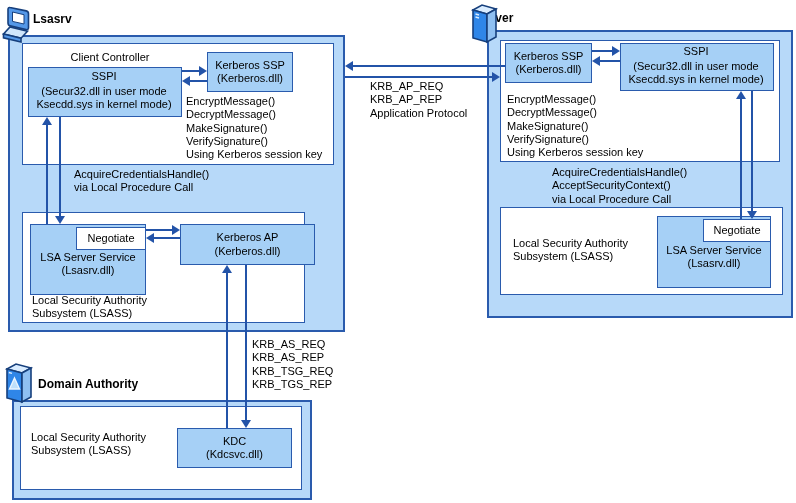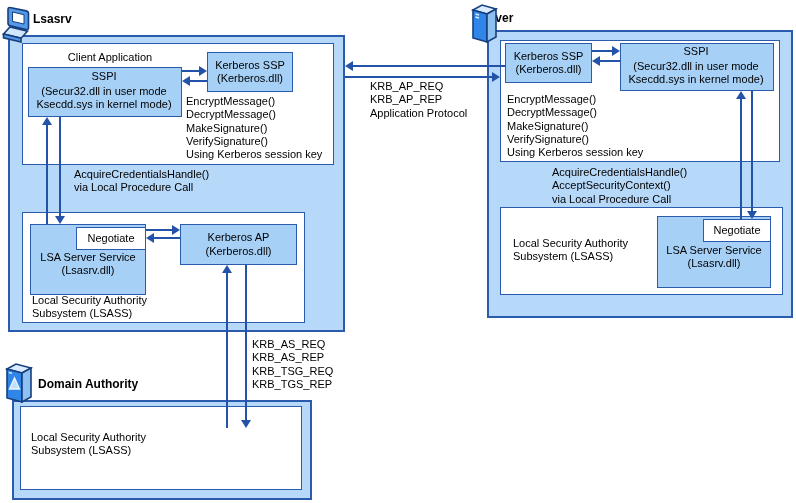--- a/index.html
+++ b/index.html
@@ -24,21 +24,21 @@
   .pad-ctr{display:flex;flex-direction:column;justify-content:center;align-items:center;font-size:11px;line-height:13.3px;}
 </style>
 </head>
 <body>
 
 <div id="canvas">
 
   <div class="box outer" style="left:8px;top:35px;width:337px;height:297px;"></div>
 
   <div class="box white" style="left:22px;top:43px;width:312px;height:122px;"></div>
-  <div class="txt ctr" style="left:30px;top:51px;width:160px;">Client Application</div>
+  <div class="txt ctr" style="left:30px;top:51px;width:160px;">Client Controller</div>
 
   <div class="box inner" style="left:28px;top:67px;width:154px;height:50px;">
     <div class="txt ctr" style="left:0;top:2px;width:150px;">SSPI</div>
     <div class="txt ctr" style="left:0;top:17px;width:150px;">(Secur32.dll in user mode</div>
     <div class="txt ctr" style="left:0;top:30px;width:150px;">Ksecdd.sys in kernel mode)</div>
   </div>
 
   <div class="box inner pad-ctr" style="left:207px;top:52px;width:86px;height:40px;">
     <div>Kerberos SSP</div>
     <div>(Kerberos.dll)</div>
@@ -61,21 +61,21 @@
 
   <div class="box inner" style="left:30px;top:224px;width:116px;height:71px;"></div>
   <div class="txt ctr" style="left:30px;top:251px;width:116px;">
     <div>LSA Server Service</div>
     <div>(Lsasrv.dll)</div>
   </div>
   <div class="box white pad-ctr" style="left:76px;top:227px;width:70px;height:23px;">
     <div>Negotiate</div>
   </div>
 
-  <div class="box inner pad-ctr" style="left:180px;top:224px;width:117px;height:41px;">
+  <div class="box inner pad-ctr" style="left:180px;top:224px;width:135px;height:41px;">
     <div>Kerberos AP</div>
     <div>(Kerberos.dll)</div>
   </div>
 
   <div class="txt" style="left:32px;top:294px;">
     <div>Local Security Authority</div>
     <div>Subsystem (LSASS)</div>
   </div>
 
   <div class="box outer" style="left:487px;top:30px;width:306px;height:288px;"></div>
@@ -120,20 +120,24 @@
   </div>
   <div class="box white pad-ctr" style="left:703px;top:219px;width:68px;height:23px;">
     <div>Negotiate</div>
   </div>
 
   <div class="box outer" style="left:12px;top:400px;width:300px;height:100px;"></div>
   <div class="box white" style="left:20px;top:406px;width:282px;height:84px;"></div>
   <div class="txt" style="left:31px;top:431px;">
     <div>Local Security Authority</div>
     <div>Subsystem (LSASS)</div>
+  </div>
+  <div class="box inner pad-ctr" style="left:177px;top:428px;width:115px;height:40px;">
+    <div>KDC</div>
+    <div>(Kdcsvc.dll)</div>
   </div>
 
   <div class="txt bold" style="left:33px;top:12px;">Lsasrv</div>
   <div class="txt bold" style="left:476px;top:11px;">Server</div>
   <div class="txt bold" style="left:38px;top:377px;">Domain Authority</div>
 
   <svg style="position:absolute;left:2px;top:4px;" width="34" height="46" viewBox="0 0 34 46">
     <path d="M8 3.5 C6.8 3.2 6 4 6 5.3 L6 19 C6 20.5 6.9 21.6 8.2 21.9 L24 25.6 C25.5 26 26.5 25.2 26.5 23.8 L26.5 9.8 C26.5 8.4 25.6 7.2 24.2 6.9 Z" fill="#5498e8" stroke="#163f7c" stroke-width="1.6"></path>
     <path d="M10.5 8 L22 10.7 L22 20 L10.5 17.4 Z" fill="#ffffff" stroke="#163f7c" stroke-width="1"></path>
     <path d="M1.5 30 L8 23 L25.5 27.2 L19 34.2 Z" fill="#cfe6fc" stroke="#163f7c" stroke-width="1.6"></path>

